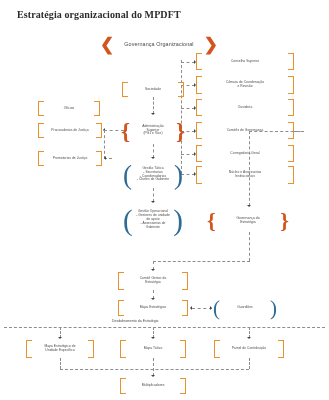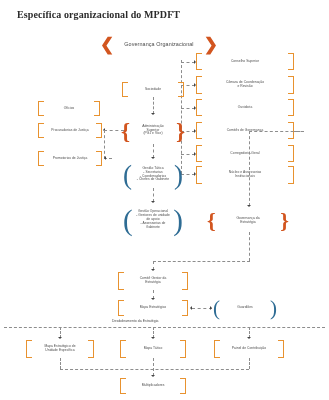--- a/index.html
+++ b/index.html
@@ -80,21 +80,21 @@
   .divlbl{
     position:absolute;font-size:3.4px;color:#4a4a4a;
     white-space:nowrap;letter-spacing:.05px;
   }
 </style>
 </head>
 <body>
 
 <div id="stage">
 
-  <div class="title">Específica organizacional do MPDFT</div>
+  <div class="title">Estratégia organizacional do MPDFT</div>
 
   <div class="hdr" style="left:100px;top:35px;width:118px;height:18px;">
     <span class="chev l">❮</span>
     <span class="htxt">Governança Organizacional</span>
     <span class="chev r">❯</span>
   </div>
 
   <div class="ln v" style="left:181px;top:60px;height:114px;"></div>
 
   <div class="ln h" style="left:181px;top:62px;width:14px;"></div>

